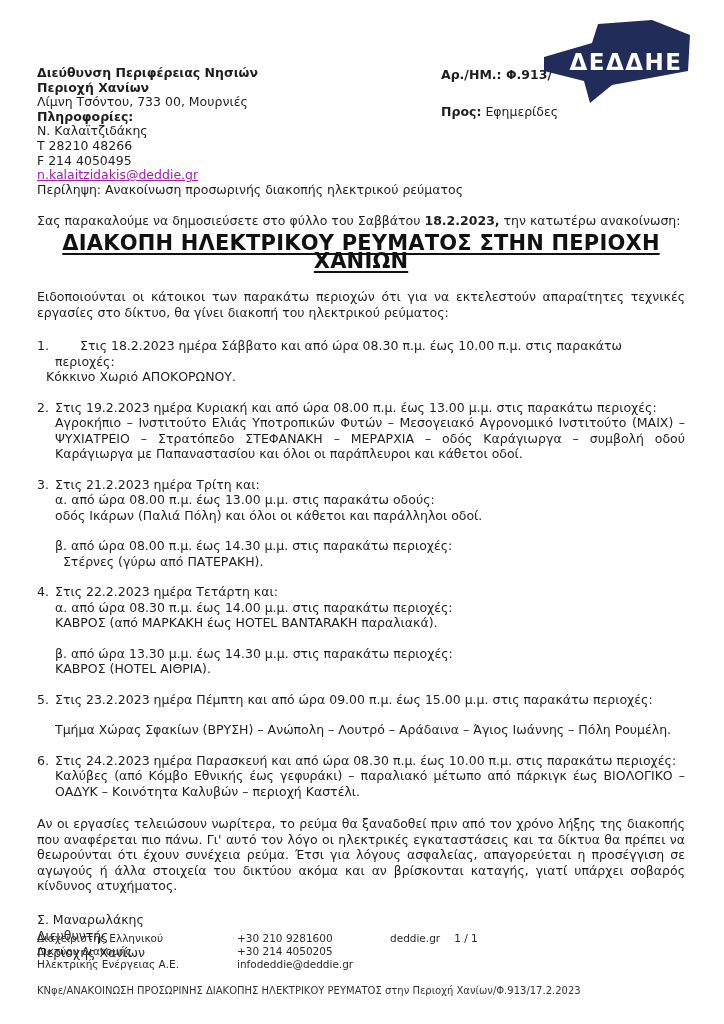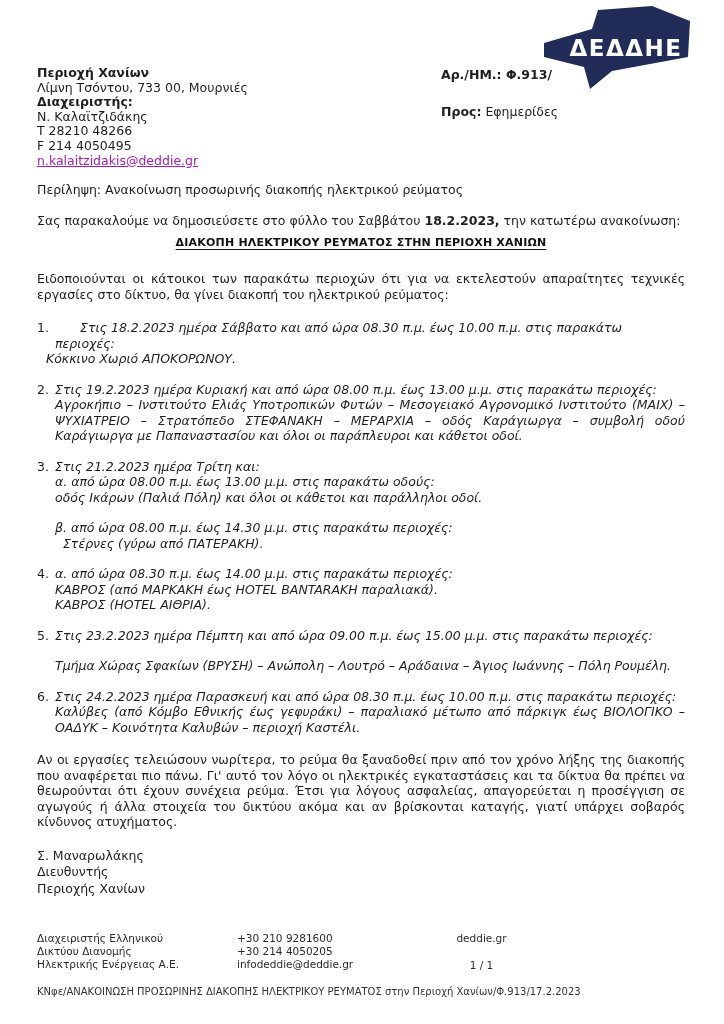--- a/index.html
+++ b/index.html
@@ -14,67 +14,68 @@
     overflow:hidden;
   }
   .b { font-weight:bold; }
   
   .hdr { position:relative; height:175px; }
   .hdr-left { position:absolute; left:37px; top:66px; }
   .hdr-left div { line-height:14.6px; }
   .email-link { color:#a21caf; text-decoration:underline; cursor:pointer; }
   .hdr-ref { position:absolute; left:441px; top:67px; font-weight:bold;text-align:right; }
   .hdr-to  { position:absolute; left:441px; top:104px; }
-  .logo-wrap { position:absolute; left:540px; top:5px; width:154px; height:88px; }
+  .logo-wrap { position:absolute; left:540px; top:19px; width:154px; height:88px; }
   
   .doc { padding:0 39px 0 37px; }
   .summary { margin:7px 0 0 0; }
   .request { margin:15px 0 0 0; }
   .title {
     margin:6px 0 0 0;
     text-align:center;
-    font-size:11px; font-weight:bold;
+    font-size:21px; font-weight:bold;
     line-height:18px;
     text-decoration:underline;
     text-underline-offset:3px;
     letter-spacing:0.2px;
     color:#111;
   }
   .intro { margin:19px 0 0 0; text-align:justify; }
   .items { margin-top:18px; }
   .item { display:flex; }
   .item + .item { margin-top:15px; }
   .item-num { width:18px; flex:0 0 18px; }
   .item-body { flex:1 1 auto; min-width:0; }
-  .ln { white-space:pre-wrap;font-style:italic; }
+  .ln { white-space:pre-wrap; }
   .ln.just { text-align:justify; white-space:normal; }
   .ln.gap { margin-top:15px; }
   .ln.tab { text-indent:25px; }
   .ln.out { margin-left:-9px; }
   .closing { margin:17px 0 0 0; text-align:justify; }
   .signature { margin-top:18px; line-height:16.5px; }
   
   .pfooter {
     position:absolute; left:37px; right:40px; top:932px;
     font-size:10.5px; line-height:13px; color:#2a2a2a;
   }
   .pfooter-grid { display:grid; grid-template-columns:200px 153px 183px 1fr; }
-  .pfooter-right { display:flex; align-items:center; gap:14px;flex-direction:column; }
+  .pfooter-right { display:flex; align-items:flex-start; gap:14px; }
   .file-ref { margin-top:16px; font-size:10px; line-height:8px; color:#333; letter-spacing:0; }
 </style>
 </head>
 <body>
 
 <div class="page">
 
   <header class="hdr">
     <div class="hdr-left">
+      <div class="b">Διεύθυνση Περιφέρειας Νησιών</div>
       <div class="b">Περιοχή Χανίων</div>
       <div>Λίμνη Τσόντου, 733 00, Μουρνιές</div>
-      <div class="b">Διαχειριστής:</div>
+      <div class="b">Πληροφορίες:</div>
       <div>Ν. Καλαϊτζιδάκης</div>
       <div>Τ 28210 48266</div>
       <div>F 214 4050495</div>
       <div><a class="email-link">n.kalaitzidakis@deddie.gr</a></div>
     </div>
 
     <div class="hdr-ref">
       <span>Αρ./ΗΜ.:</span>
       <span>Φ.913/</span>
     </div>
@@ -125,22 +126,24 @@
             <div class="ln">α. από ώρα 08.00 π.μ. έως 13.00 μ.μ. στις παρακάτω οδούς:</div>
             <div class="ln">οδός Ικάρων (Παλιά Πόλη) και όλοι οι κάθετοι και παράλληλοι οδοί.</div>
             <div class="ln gap">β. από ώρα 08.00 π.μ. έως 14.30 μ.μ. στις παρακάτω περιοχές:</div>
             <div class="ln">  Στέρνες (γύρω από ΠΑΤΕΡΑΚΗ).</div>
           </div>
   </div>
 
   <div class="item">
     <div class="item-num">4.</div>
     <div class="item-body">
+            <div class="ln">Στις 22.2.2023 ημέρα Τετάρτη και:</div>
             <div class="ln">α. από ώρα 08.30 π.μ. έως 14.00 μ.μ. στις παρακάτω περιοχές:</div>
             <div class="ln">ΚΑΒΡΟΣ (από ΜΑΡΚΑΚΗ έως HOTEL BANTARAKH παραλιακά).</div>
+            <div class="ln gap">β. από ώρα 13.30 μ.μ. έως 14.30 μ.μ. στις παρακάτω περιοχές:</div>
             <div class="ln">ΚΑΒΡΟΣ (HOTEL ΑΙΘΡΙΑ).</div>
           </div>
   </div>
 
   <div class="item">
     <div class="item-num">5.</div>
     <div class="item-body">
             <div class="ln">Στις 23.2.2023 ημέρα Πέμπτη και από ώρα 09.00 π.μ. έως 15.00 μ.μ. στις παρακάτω περιοχές:</div>
             <div class="ln gap">Τμήμα Χώρας Σφακίων (ΒΡΥΣΗ) – Ανώπολη – Λουτρό – Αράδαινα – Άγιος Ιωάννης – Πόλη Ρουμέλη.</div>
           </div>

